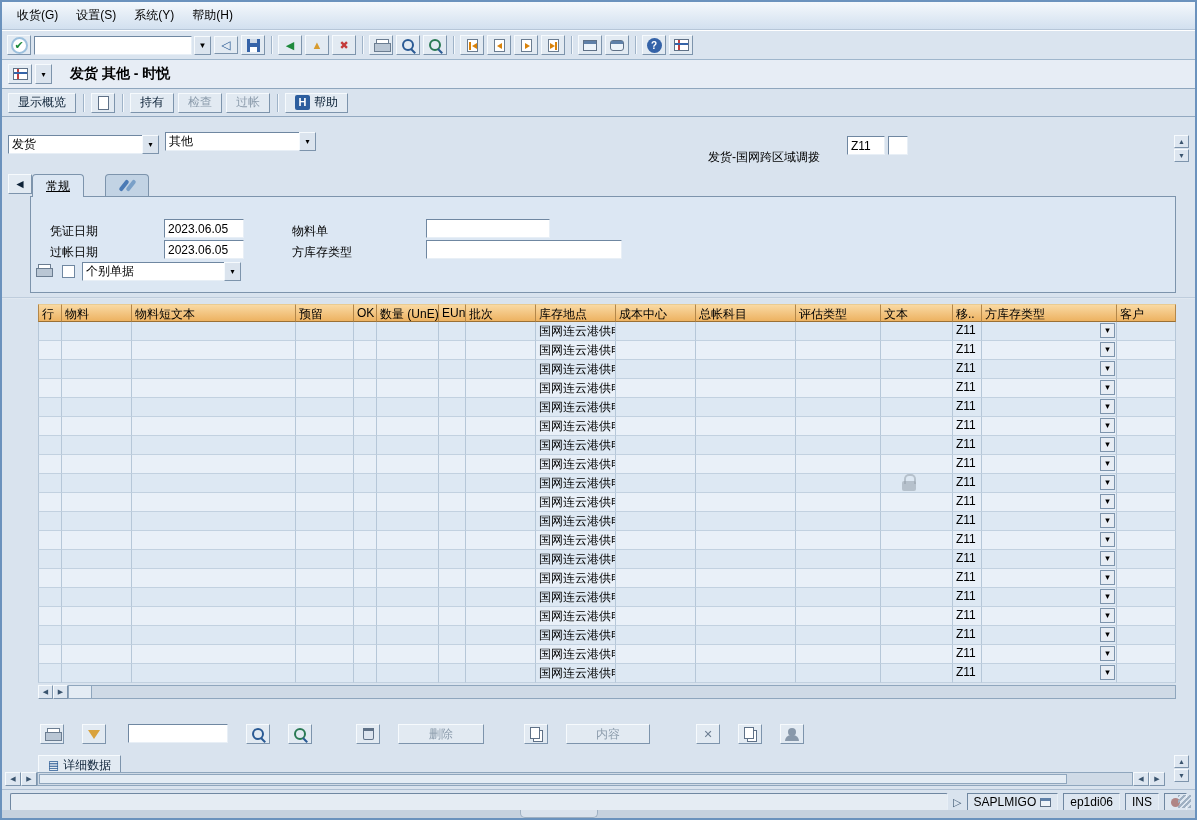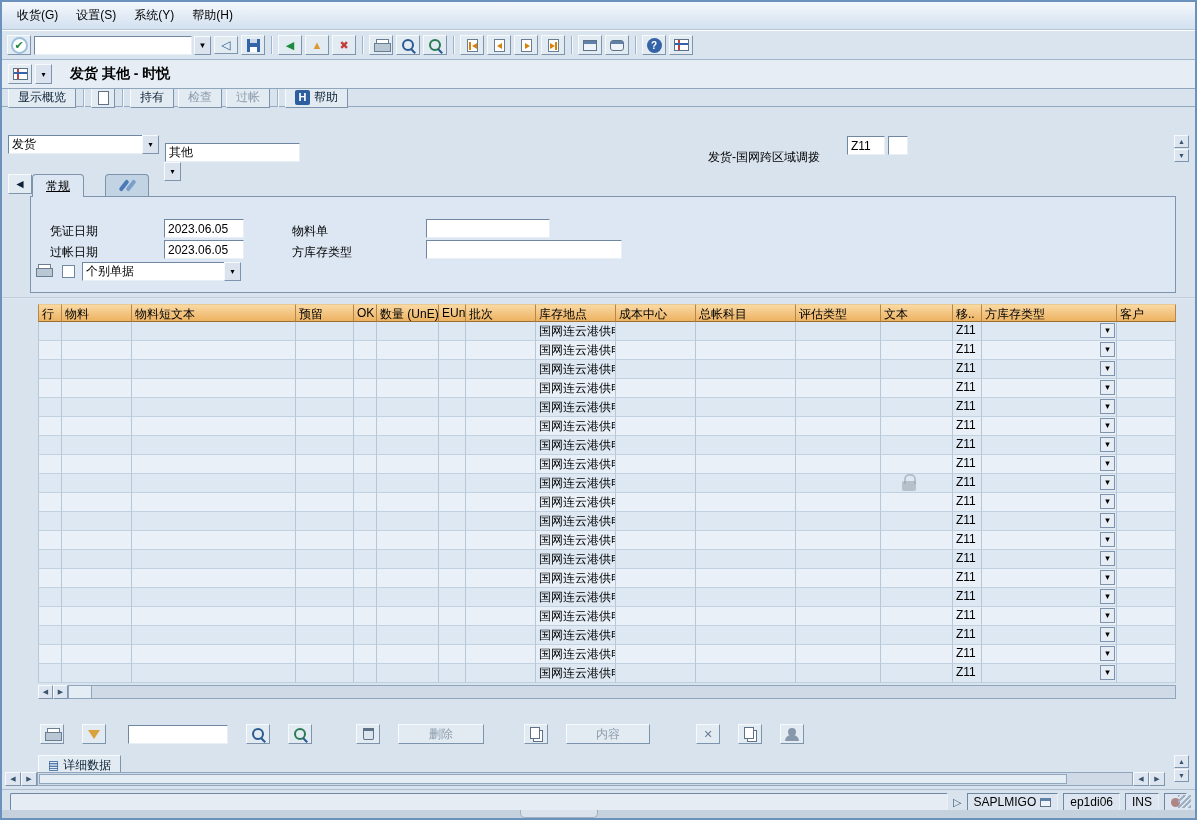--- a/index.html
+++ b/index.html
@@ -10,21 +10,21 @@
   
   .menubar{position:absolute;left:0;top:0;right:0;height:28px;background:linear-gradient(#f4f8fc,#d2e0ef);border-bottom:1px solid #b6c6d8;display:flex;align-items:center;padding-left:6px;z-index:2;}
   .menubar span{padding:4px 9px;cursor:default;}
   .logo{position:absolute;top:0;right:0;width:122px;height:57px;background:radial-gradient(circle at 82% 125%,#d9e8f7 0%,#7aa3d4 38%,#1a478c 82%);border-bottom-left-radius:46px 34px;z-index:6;}
   .logo b{position:absolute;left:15px;top:5px;color:#fff;font-size:26px;font-style:italic;letter-spacing:1px;}
   .logo i{position:absolute;right:-22px;bottom:-26px;width:80px;height:80px;border:2px solid rgba(255,255,255,.35);border-radius:50%;}
 
   .toolbar{position:absolute;left:0;top:28px;right:0;height:30px;background:#dae4ef;border-top:1px solid #fff;border-bottom:1px solid #9fb6cc;display:flex;align-items:center;gap:3px;padding-left:5px;z-index:2;}
   .titlebar{position:absolute;left:0;top:58px;right:0;height:29px;background:#e7edf5;border-bottom:1px solid #8fa6bd;display:flex;align-items:center;gap:4px;padding-left:6px;z-index:1;}
   .titlebar h1{font-size:14px;font-weight:bold;margin-left:14px;}
-  .apptoolbar{position:absolute;left:0;top:87px;right:0;height:18px;background:#d9e3ee;border-bottom:1px solid #93a9c0;display:flex;align-items:center;gap:4px;padding-left:6px;}
+  .apptoolbar{position:absolute;left:0;top:87px;right:0;height:28px;background:#d9e3ee;border-bottom:1px solid #93a9c0;display:flex;align-items:center;gap:4px;padding-left:6px;}
 
   
   .btn{display:inline-flex;align-items:center;justify-content:center;gap:4px;height:20px;padding:0 9px;background:#e2eaf2;border:1px solid;border-color:#f6fafd #7d94ac #7d94ac #f6fafd;font-size:12px;color:#0d2237;cursor:default;white-space:nowrap;}
   .btn.icon{width:24px;padding:0;}
   .btn.small{height:18px;}
   .btn.disabled{color:#8c9cac;}
   .sep{width:1px;height:18px;background:#9fb3c8;box-shadow:1px 0 0 #f4f8fc;margin:0 3px;}
   .inp{background:#fff;border:1px solid;border-color:#6f87a1 #e8eff6 #e8eff6 #6f87a1;height:19px;font-size:12px;padding:1px 3px;font-family:inherit;color:#000;}
   .dd{width:17px;height:19px;background:#dbe4ee;border:1px solid;border-color:#f6fafd #7d94ac #7d94ac #f6fafd;font-size:8px;display:inline-flex;align-items:center;justify-content:center;margin-left:-1px;cursor:default;}
   .combo{display:inline-flex;align-items:stretch;}
@@ -92,21 +92,21 @@
   .trow.odd .td{background:#dde8f3;}
   .trow.even .td{background:#e9f0f8;}
   .cell-dd{position:absolute;right:1px;top:1px;width:15px;height:15px;background:#e7edf4;border:1px solid #7d94ac;font-size:9px;line-height:13px;text-align:center;}
 
   .thscroll{position:absolute;left:36px;top:683px;width:1138px;height:14px;display:flex;}
   .thscroll .sbtn{width:15px;height:14px;}
   .thscroll .thumb{width:24px;background:#e4ecf4;border:1px solid #8fa6bd;}
   .thscroll .track{flex:1;background:#cfdae6;border:1px solid #8fa6bd;border-left:none;}
 
   
-  .btoolbar{position:absolute;left:38px;top:722px;display:flex;align-items:center;gap:18px;}
+  .btoolbar{position:absolute;left:38px;top:722px;display:flex;gap:18px;}
   .detailtab{position:absolute;left:36px;top:753px;height:17px;overflow:hidden;}
   .wscroll{position:absolute;left:3px;top:770px;width:1160px;height:14px;display:flex;}
   .wscroll .sbtn{width:16px;height:14px;}
   .wscroll .track{flex:1;background:#cfdae6;border:1px solid #8fa6bd;position:relative;}
   .wscroll .thumb{position:absolute;left:1px;top:1px;bottom:1px;width:94%;background:#e4ecf4;border:1px solid #8fa6bd;}
   .vpair{position:absolute;right:6px;display:flex;flex-direction:column;gap:1px;z-index:2;}
   .vpair .sbtn{width:15px;height:13px;}
   .vpair.top{top:133px;} .vpair.bottom{top:753px;}
 
   .statusbar{position:absolute;left:0;right:0;top:787px;height:25px;background:#d9e3ee;border-top:1px solid #aebfd2;display:flex;align-items:center;gap:5px;padding:0 8px;}
@@ -214,21 +214,21 @@
         <span class="ic-H">H</span>
         <span>帮助</span>
       </span>
   </div>
 
   <div class="selrow">
     <span class="combo" style="position:absolute;left:6px;top:133px;">
       <input class="inp" style="width: 135px;" readonly="" value="发货">
       <span class="dd">▾</span>
     </span>
-    <span class="combo" style="position:absolute;left:163px;top:141px;flex-direction:column;">
+    <span class="combo" style="position:absolute;left:163px;top:130px;">
       <input class="inp" style="width: 135px;" readonly="" value="其他">
       <span class="dd">▾</span>
     </span>
     <span class="lab" style="left:706px;">发货-国网跨区域调拨</span>
     <input class="inp" style="position: absolute; left: 845px; top: 134px; width: 38px;" value="Z11">
     <input class="inp" style="position: absolute; left: 886px; top: 134px; width: 20px;" value="">
   </div>
   <div class="vpair top">
     <span class="sbtn">▲</span>
     <span class="sbtn">▼</span>

